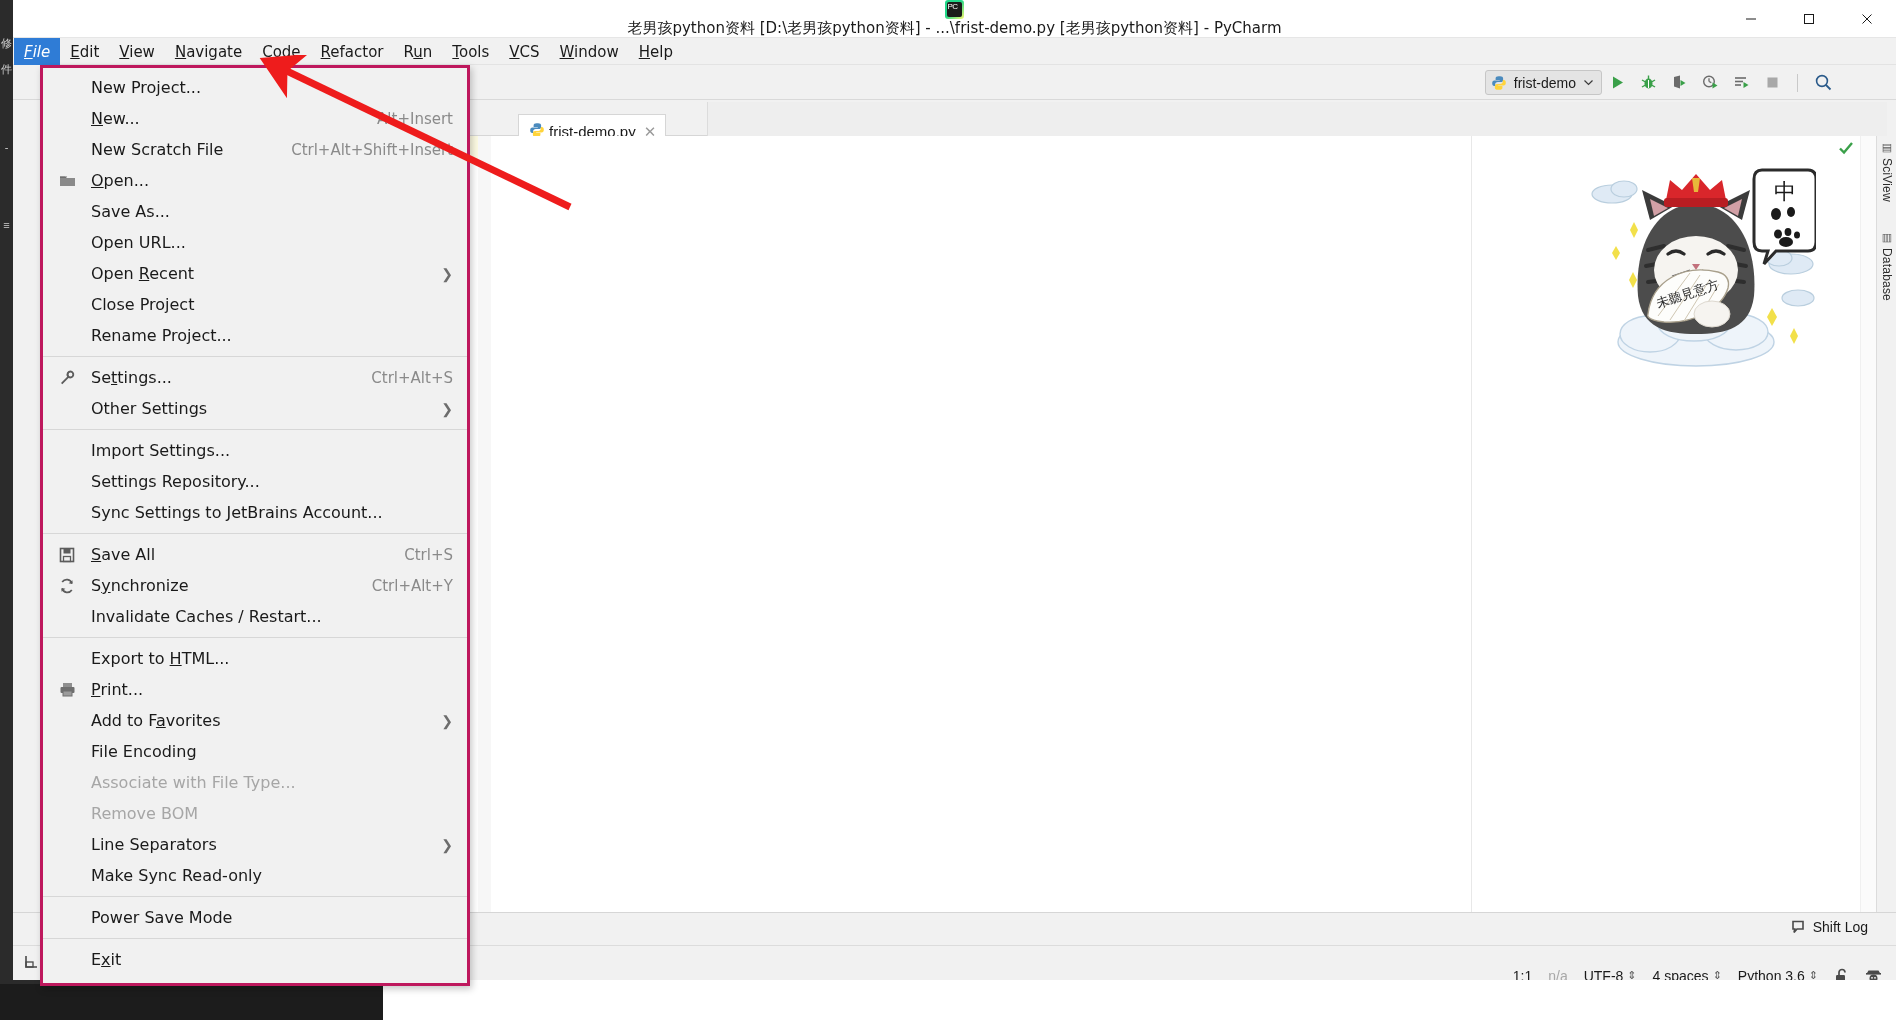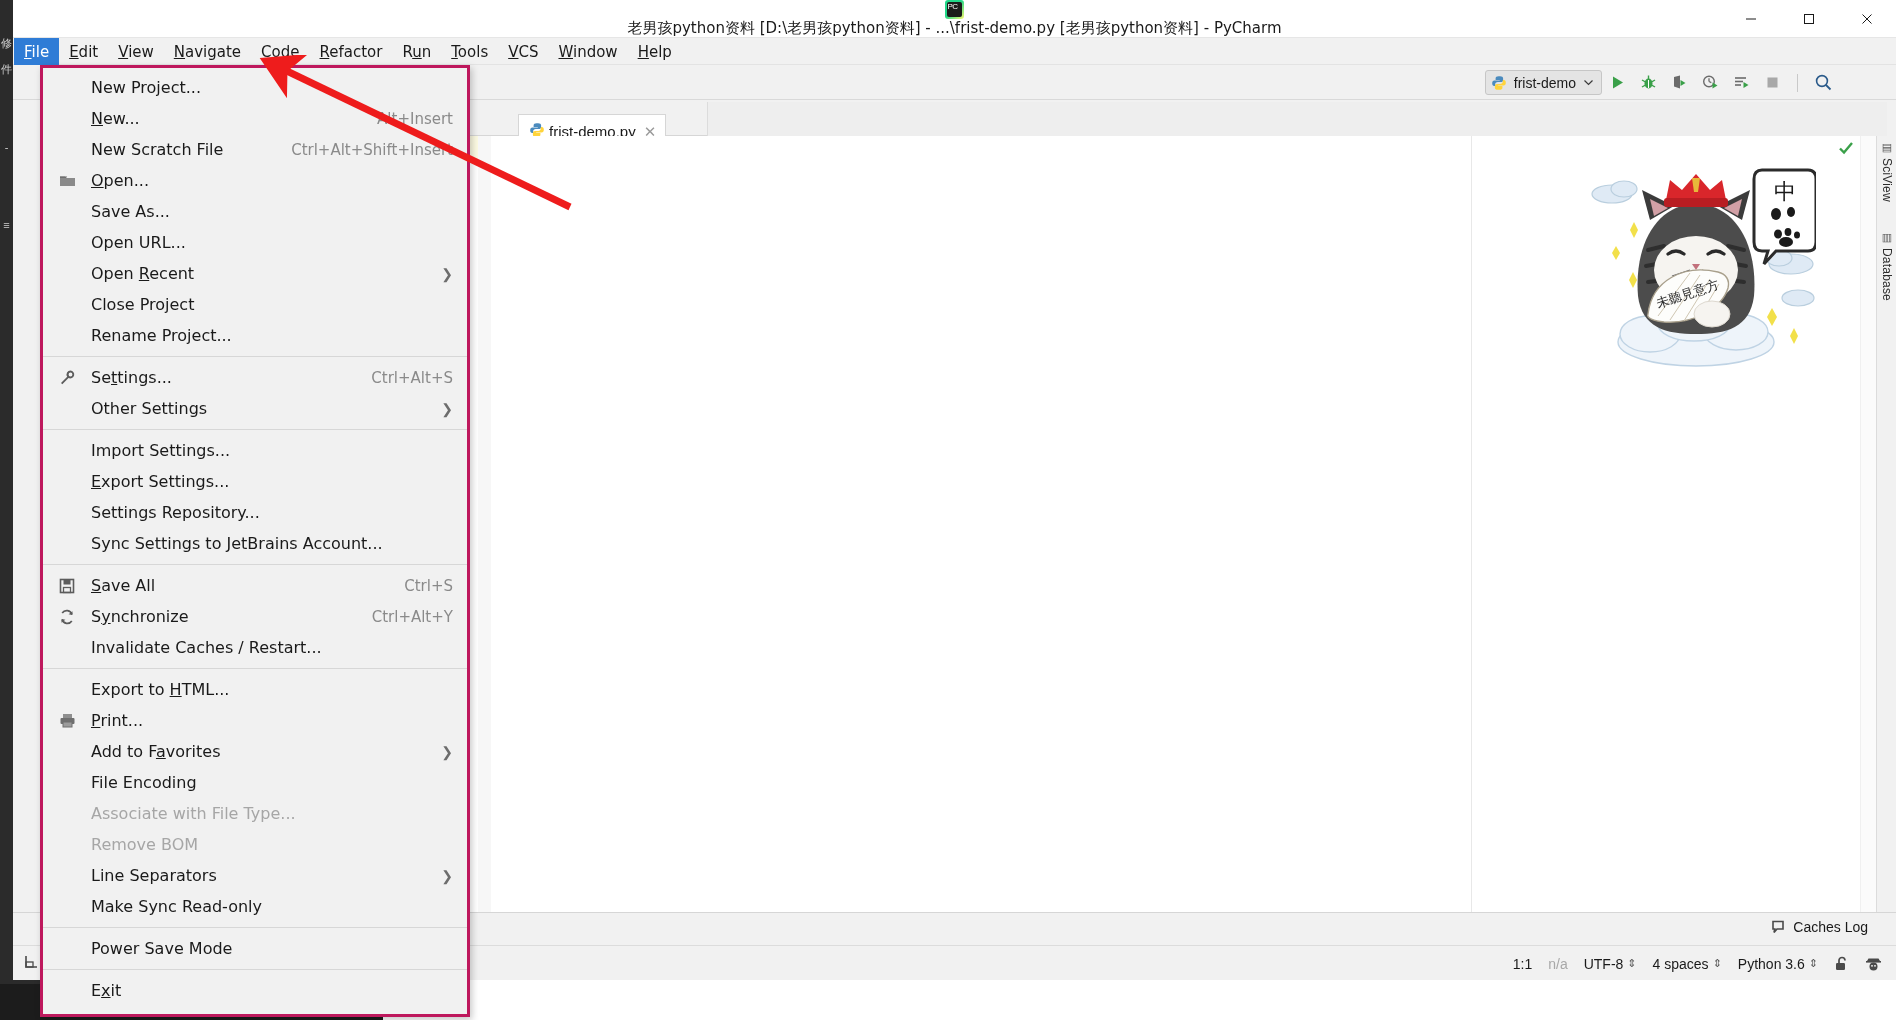--- a/index.html
+++ b/index.html
@@ -68,21 +68,21 @@
     border-bottom: 1px solid #e3e3e3;
     display: flex; align-items: stretch;
     padding-left: 1px;
   }
   .menubar-item {
     padding: 0 10px; height: 27px; display: flex; align-items: center;
     font-size: 15px; color: #1a1a1a;
     font-family: "DejaVu Sans", sans-serif;
     white-space: nowrap;
   }
-  .menubar-item.active { background: #2f7cd6; color: #ffffff; }
+  .menubar-item.active { background: #2f7cd6; color: #ffffff; font-style: italic; }
   .menubar-item u { text-decoration: underline; }
 
   
   .toolbar {
     position: absolute; left: 13px; top: 65px; width: 1883px; height: 35px;
     background: #f1f1f1; border-bottom: 1px solid #d9d9d9;
   }
   .runcfg {
     position: absolute; right: 294px; top: 5px; height: 25px;
     display: flex; align-items: center; gap: 7px;
@@ -197,21 +197,21 @@
   
   .statusbar {
     position: absolute; left: 13px; top: 945px; width: 1883px; height: 35px;
     background: #f1f1f1; border-top: 1px solid #dcdcdc;
     display: flex; align-items: center;
   }
   .sb-left {
     position: absolute; left: 10px; top: 7px;
   }
   .sb-right {
-    position: absolute; right: 14px; top: 0; height: 35px;
+    position: absolute; right: 14px; top: 12px; height: 35px;
     display: flex; align-items: center; gap: 16px;
   }
   .sb-item {
     font-size: 14px; color: #1a1a1a; display: flex; align-items: center; gap: 4px;
     white-space: nowrap;
   }
   .sb-item.dim { color: #a8a8a8; }
   .sb-spin { font-size: 11px; color: #555; line-height: 1; }
 
   
@@ -553,21 +553,21 @@
       <span class="rail-label">Database</span>
     </div>
   </div>
 
   <div class="bottombar"></div>
   <div class="console-stub">ole</div>
   <div class="eventlog">
     <svg width="16" height="16" viewBox="0 0 16 16">
       <path d="M3 2.5 L13 2.5 L13 10 L7 10 L4 13.5 L4.8 10 L3 10 Z" fill="none" stroke="#4a4a4a" stroke-width="1.6"></path>
     </svg>
-    <span>Caches Log</span>
+    <span>Shift Log</span>
   </div>
 
   <div class="statusbar">
     <div class="sb-left">
       <svg width="18" height="18" viewBox="0 0 18 18">
         <path d="M3 3 L3 14 L14 14" fill="none" stroke="#4a4a4a" stroke-width="1.6"></path>
         <rect x="3" y="9" width="7" height="5" fill="none" stroke="#4a4a4a" stroke-width="1.3"></rect>
       </svg>
     </div>
     <div class="sb-right">
@@ -655,23 +655,20 @@
         <span>Se<u>t</u>tings...</span>
         <span class="mi-shortcut">Ctrl+Alt+S</span>
       </div>
       <div class="mi">
         <span>Other Settings</span>
         <span class="mi-arrow">❯</span>
       </div>
       <div class="msep"></div>
       <div class="mi">
         <span>Import Settings...</span>
-      </div>
-      <div class="mi">
-        <span><u>E</u>xport Settings...</span>
       </div>
       <div class="mi">
         <span>Settings Repository...</span>
       </div>
       <div class="mi">
         <span>Sync Settings to JetBrains Account...</span>
       </div>
       <div class="msep"></div>
       <div class="mi">
         <span class="mi-icon">

